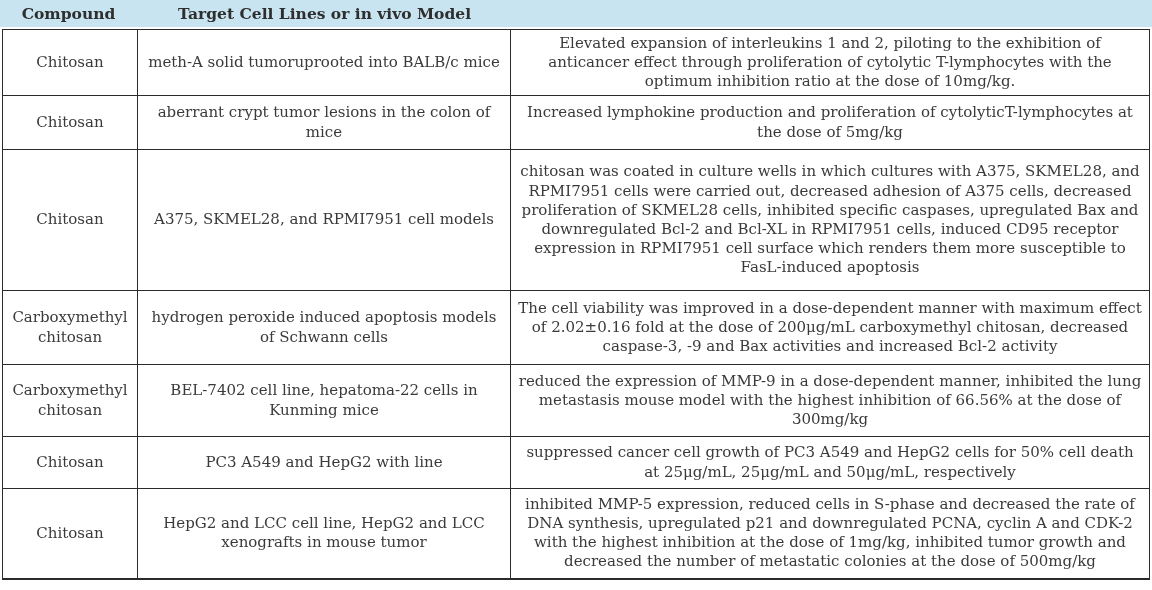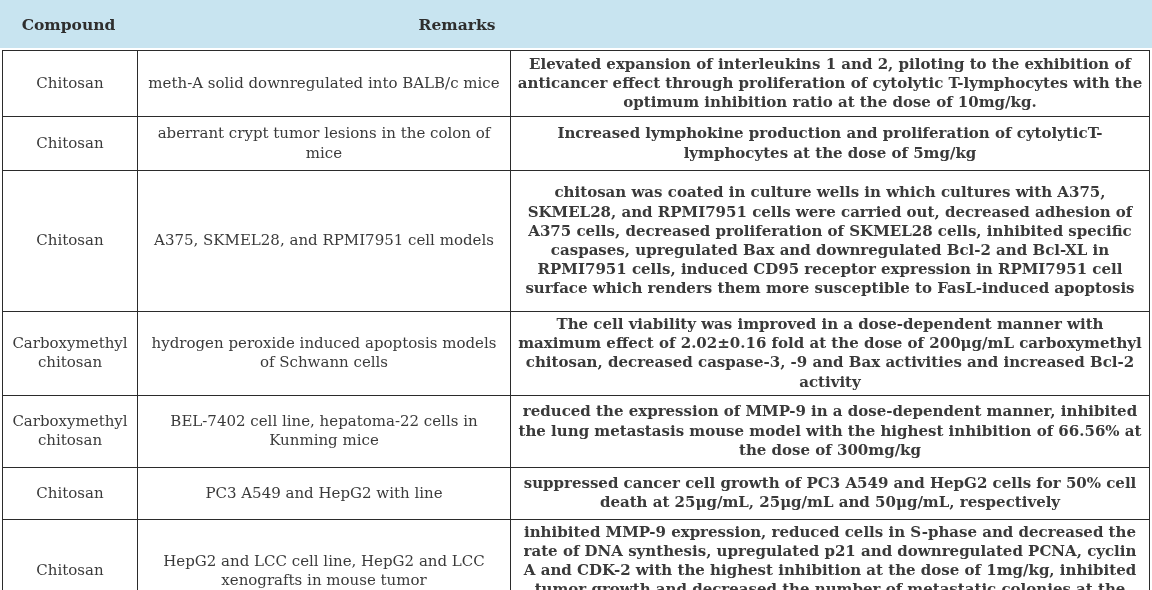--- a/index.html
+++ b/index.html
@@ -11,21 +11,21 @@
     width: 1152px;
     height: 590px;
     background: #ffffff;
     font-family: "DejaVu Serif", "Liberation Serif", serif;
     color: #3a3a3a;
     overflow: hidden;
     box-sizing: border-box;
   }
   .header-row {
     width: 1152px;
-    height: 48px;
+    height: 27px;
     background: #c8e4f0;
     display: flex;
     align-items: center;
   }
   .header-cell {
     font-weight: bold;
     font-size: 15.5px;
     color: #2e2e2e;
     text-align: center;
     box-sizing: border-box;
@@ -48,45 +48,45 @@
     vertical-align: middle;
     text-align: center;
     font-size: 15px;
     line-height: 1.28;
     color: #3a3a3a;
     box-sizing: border-box;
     padding: 3px 6px;
   }
   td.col-compound { width: 135px; }
   td.col-target   { width: 373px; padding: 3px 14px; }
-  td.col-remarks  { width: 639px; padding: 3px 12px; font-weight: bold; }
+  td.col-remarks  { width: 639px; padding: 3px 12px; }
 
   tr.r0 { height: 66px; }
   tr.r1 { height: 54px; }
   tr.r2 { height: 141px; }
   tr.r3 { height: 74px; }
   tr.r4 { height: 72px; }
   tr.r5 { height: 52px; }
   tr.r6 { height: 90px; }
 </style>
 </head>
 <body>
 
 <div class="page">
 
   <div class="header-row">
     <div class="header-cell hc-compound">Compound</div>
-    <div class="header-cell hc-remarks">Remarks</div>
+    <div class="header-cell hc-target">Target Cell Lines or in vivo Model</div>
   </div>
 
   <table class="body-table">
     <tbody>
       <tr class="r0">
         <td class="col-compound">Chitosan</td>
-        <td class="col-target">meth-A solid downregulated into BALB/c mice</td>
+        <td class="col-target">meth-A solid tumoruprooted into BALB/c mice</td>
         <td class="col-remarks">Elevated expansion of interleukins 1 and 2, piloting to the exhibition of anticancer effect through proliferation of cytolytic T-lymphocytes with the optimum inhibition ratio at the dose of 10mg/kg.</td>
       </tr>
       <tr class="r1">
         <td class="col-compound">Chitosan</td>
         <td class="col-target">aberrant crypt tumor lesions in the colon of mice</td>
         <td class="col-remarks">Increased lymphokine production and proliferation of cytolyticT-lymphocytes at the dose of 5mg/kg</td>
       </tr>
       <tr class="r2">
         <td class="col-compound">Chitosan</td>
         <td class="col-target">A375, SKMEL28, and RPMI7951 cell models</td>
@@ -103,18 +103,18 @@
         <td class="col-remarks">reduced the expression of MMP-9 in a dose-dependent manner, inhibited the lung metastasis mouse model with the highest inhibition of 66.56% at the dose of 300mg/kg</td>
       </tr>
       <tr class="r5">
         <td class="col-compound">Chitosan</td>
         <td class="col-target">PC3 A549 and HepG2 with line</td>
         <td class="col-remarks">suppressed cancer cell growth of PC3 A549 and HepG2 cells for 50% cell death at 25μg/mL, 25μg/mL and 50μg/mL, respectively</td>
       </tr>
       <tr class="r6">
         <td class="col-compound">Chitosan</td>
         <td class="col-target">HepG2 and LCC cell line, HepG2 and LCC xenografts in mouse tumor</td>
-        <td class="col-remarks">inhibited MMP-9 expression, reduced cells in S-phase and decreased the rate of DNA synthesis, upregulated p21 and downregulated PCNA, cyclin A and CDK-2 with the highest inhibition at the dose of 1mg/kg, inhibited tumor growth and decreased the number of metastatic colonies at the dose of 500mg/kg</td>
+        <td class="col-remarks">inhibited MMP-5 expression, reduced cells in S-phase and decreased the rate of DNA synthesis, upregulated p21 and downregulated PCNA, cyclin A and CDK-2 with the highest inhibition at the dose of 1mg/kg, inhibited tumor growth and decreased the number of metastatic colonies at the dose of 500mg/kg</td>
       </tr>
     </tbody>
   </table>
 
 </div>
 
 </body></html>

